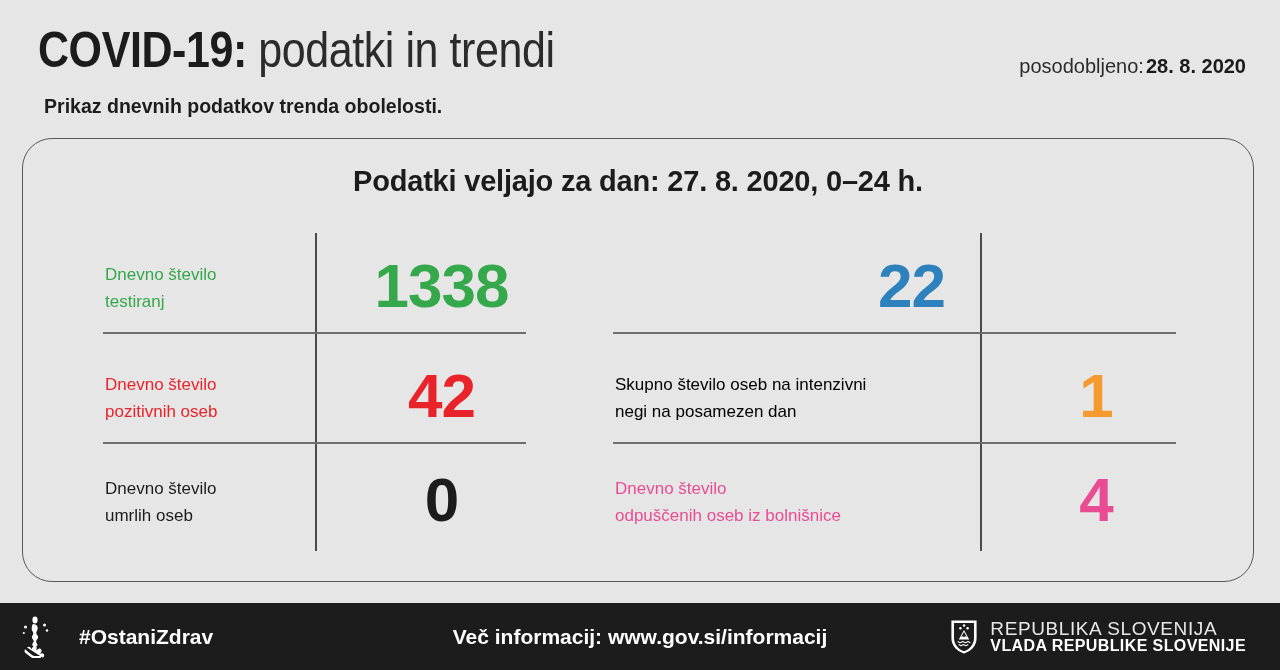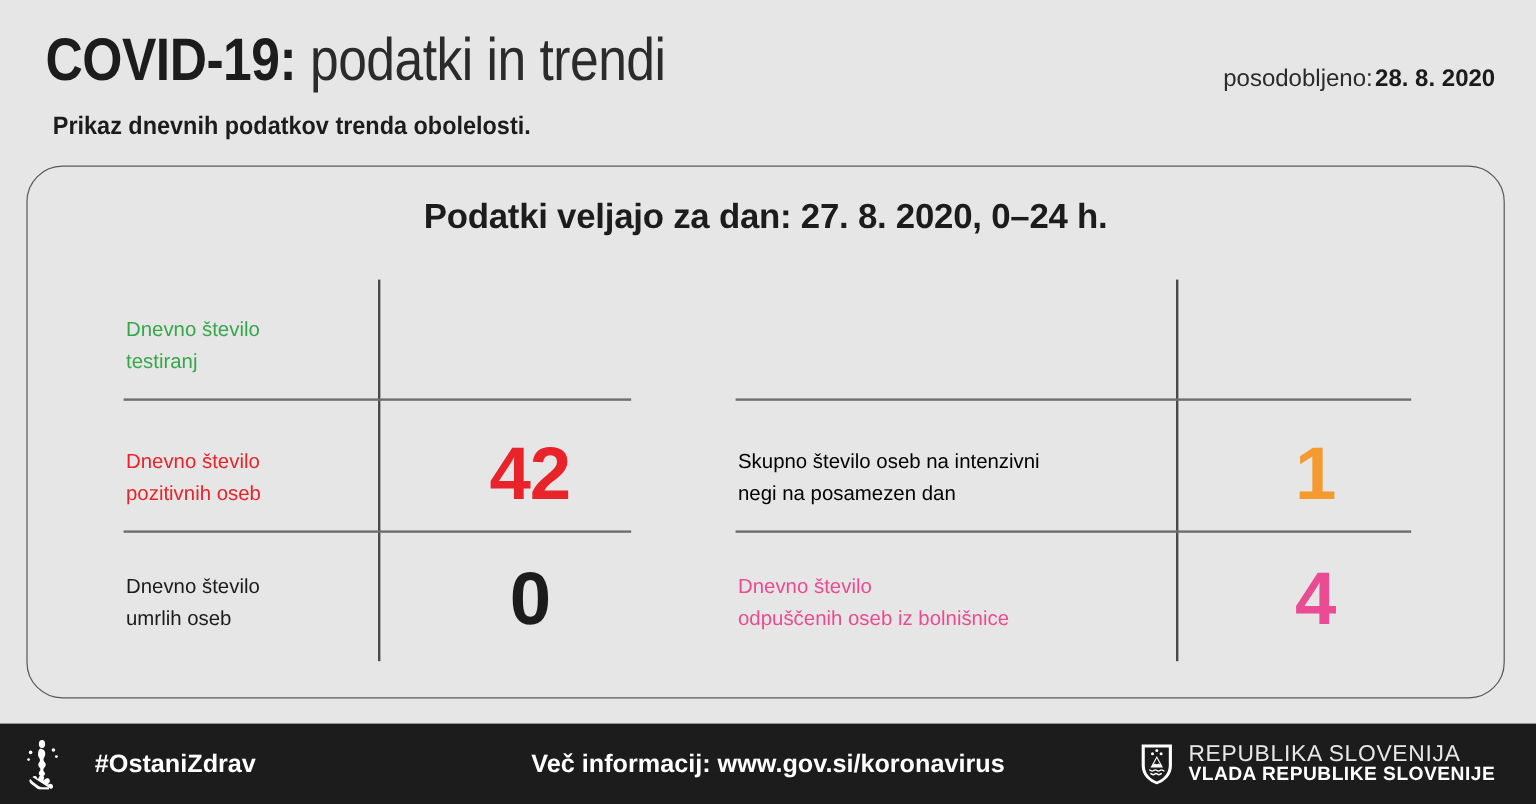--- a/index.html
+++ b/index.html
@@ -244,35 +244,37 @@
     <div class="hline l1" style="background: rgb(110, 110, 110);"></div>
     <div class="hline l2" style="background: rgb(110, 110, 110);"></div>
     <div class="hline r1" style="background: rgb(110, 110, 110);"></div>
     <div class="hline r2" style="background: rgb(110, 110, 110);"></div>
   </div>
 
   <div class="col left">
     <div class="row">
       <div class="stat-label" style="color: rgb(53, 168, 75);">Dnevno število
 testiranj</div>
+      <div class="stat-value" style="color: rgb(53, 168, 75);">1338</div>
     </div>
     <div class="row">
       <div class="stat-label" style="color: rgb(232, 36, 42);">Dnevno število
 pozitivnih oseb</div>
       <div class="stat-value" style="color: rgb(232, 36, 42);">42</div>
     </div>
     <div class="row r-last">
       <div class="stat-label" style="color: rgb(28, 28, 28);">Dnevno število
 umrlih oseb</div>
       <div class="stat-value" style="color: rgb(28, 28, 28);">0</div>
     </div>
   </div>
 
   <div class="col right">
     <div class="row">
+      <div class="stat-value" style="color: rgb(45, 130, 189);">22</div>
     </div>
     <div class="row">
       <div class="stat-label" style="color: #000000;">Skupno število oseb na intenzivni
 negi na posamezen dan</div>
       <div class="stat-value" style="color: rgb(245, 154, 46);">1</div>
     </div>
     <div class="row r-last">
       <div class="stat-label" style="color: rgb(234, 76, 147);">Dnevno število
 odpuščenih oseb iz bolnišnice</div>
       <div class="stat-value" style="color: rgb(234, 76, 147);">4</div>
@@ -294,21 +296,21 @@
           <circle cx="25" cy="14.5" r="1.2"></circle>
           <circle cx="3.5" cy="11" r="1.5"></circle>
           <circle cx="1.8" cy="17" r="1.1"></circle>
         </g>
       </svg>
     </span>
     <span class="hashtag">#OstaniZdrav</span>
   </div>
 
   <div class="footer-center">
-    <span class="link">Več informacij: www.gov.si/koronavirus</span>
+    <span class="link">Več informacij: www.gov.si/informacij</span>
   </div>
 
   <div class="footer-right">
     <span>
       <svg class="coa" viewBox="0 0 28 36" xmlns="http://www.w3.org/2000/svg">
         <path d="M2 2 h24 v17 c0 8 -6 13 -12 15 C8 32 2 27 2 19 Z" fill="#ffffff" stroke="#ffffff" stroke-width="1.2"></path>
         <path d="M4 4 h20 v15 c0 7 -5 11.5 -10 13.3 C9 30.5 4 26 4 19 Z" fill="#1c1c1c"></path>
         <path d="M14 11 l5.2 9.6 h-10.4 Z" fill="#ffffff"></path>
         <path d="M11.1 18.2 l2.9 -5.3 l2.9 5.3 l-1.5 -0.9 l-1.4 0.8 l-1.4 -0.8 Z" fill="#1c1c1c"></path>
         <path d="M7.6 22.6 c1.3 0 1.3 1 2.6 1 s1.3 -1 2.6 -1 s1.3 1 2.6 1 s1.3 -1 2.6 -1 s1.3 1 2.4 1" fill="none" stroke="#ffffff" stroke-width="1.1"></path>

